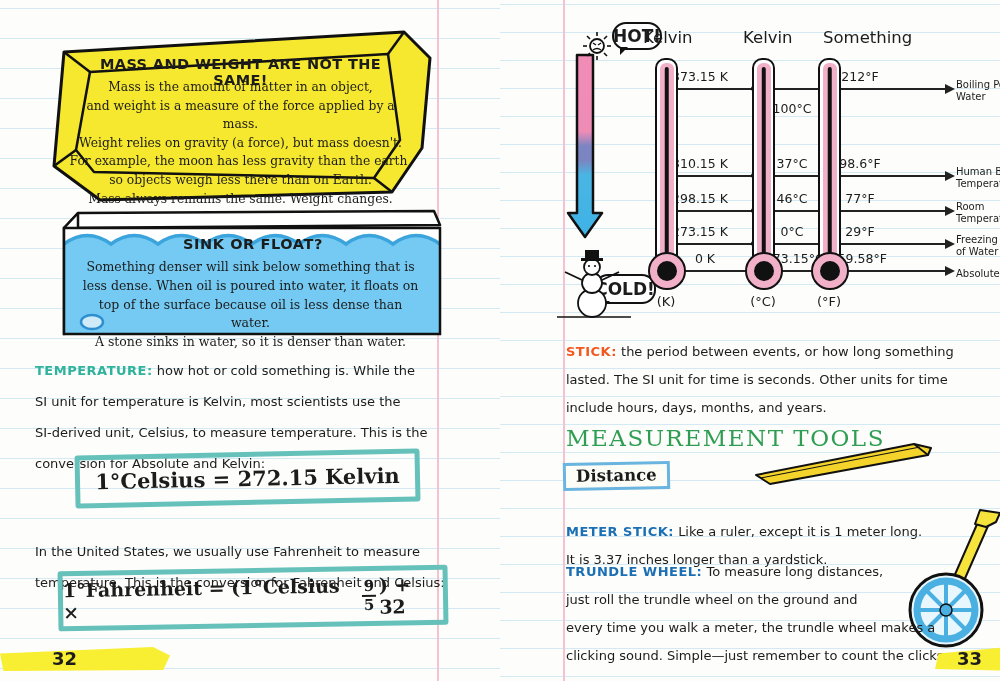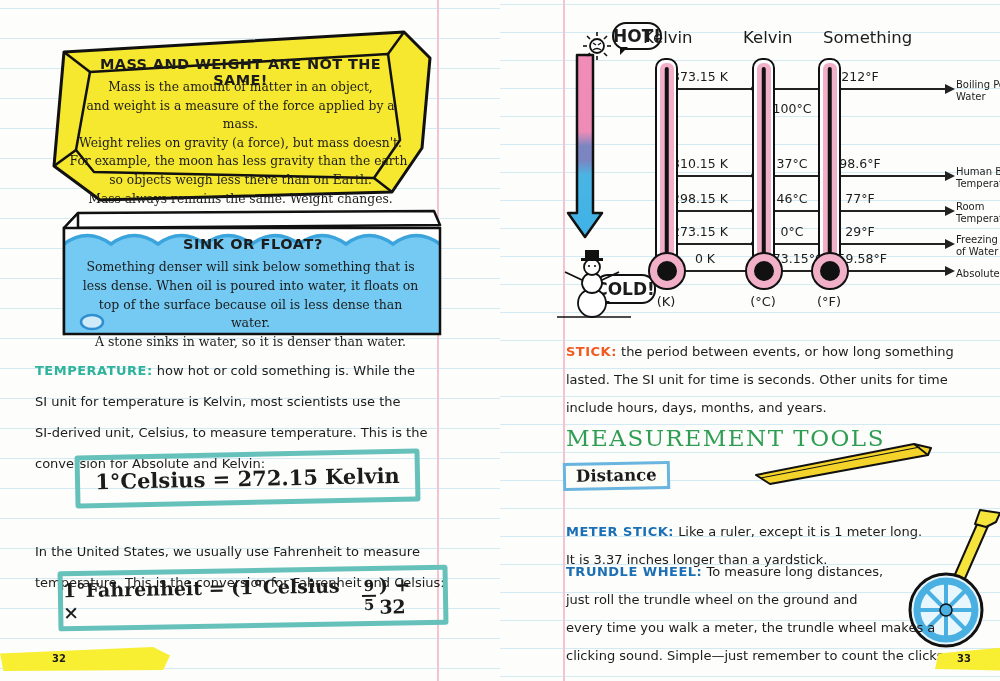--- a/index.html
+++ b/index.html
@@ -50,21 +50,21 @@
      border-radius:50%;background:#f2b0c8;}
   .bulb::after{content:"";position:absolute;left:50%;top:50%;transform:translate(-50%,-50%);
      width:20px;height:20px;border-radius:50%;background:#111;}
   .unit{position:absolute;top:294px;transform:translateX(-50%);font-size:13px;}
   .scale-header{position:absolute;top:28px;font-size:16.5px;font-weight:500;}
   .bubble{position:absolute;background:#fff;border:2px solid #111;border-radius:14px;
      font-weight:bold;font-size:17px;display:flex;align-items:center;justify-content:center;}
   .bubble::after{content:"";position:absolute;left:6px;bottom:-7px;width:0;height:0;
      border-top:8px solid #111;border-right:8px solid transparent;}
   
-  .pgnum{position:absolute;background:#f8ee32;height:25px;font-weight:bold;font-size:10px;
+  .pgnum{position:absolute;background:#f8ee32;height:25px;font-weight:bold;font-size:18px;
      display:flex;align-items:center;}
   
   .distance-box{border:3.5px solid #6ab4e0;background:#fdfdf8;padding:1px 10px 2px 10px;
      font-family:"DejaVu Serif",serif;font-weight:bold;font-size:16.5px;transform:rotate(-1deg);}
   .green-head{font-family:"DejaVu Serif",serif;color:#2f9e53;font-size:23px;
      letter-spacing:1.5px;font-weight:500;}
 </style>
 </head>
 <body>
 

